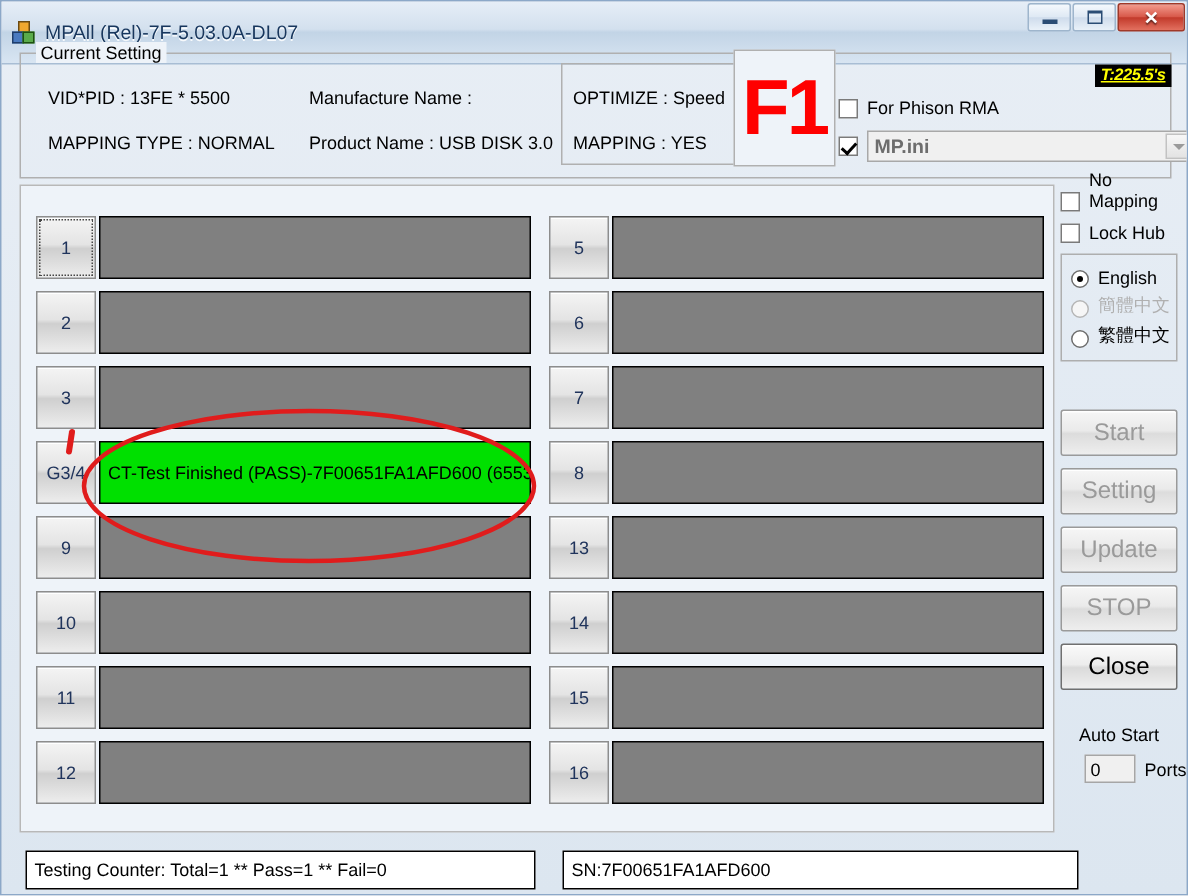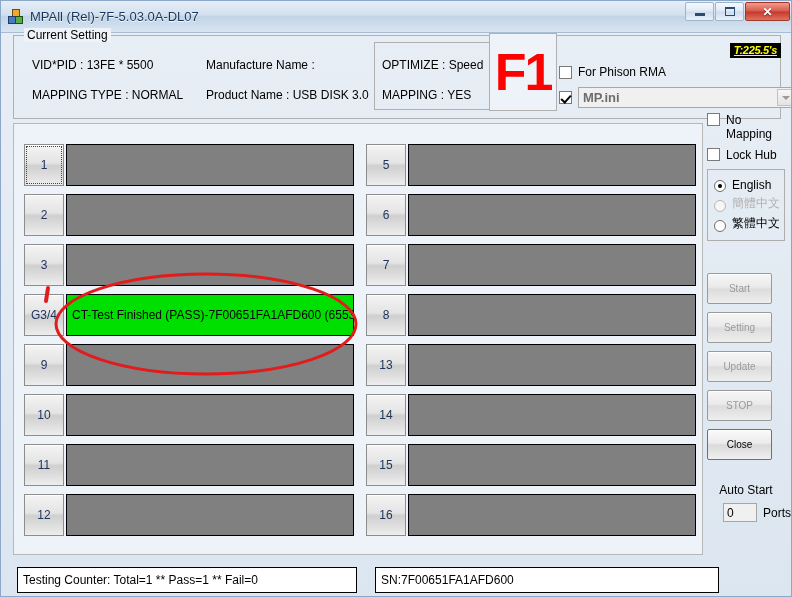--- a/index.html
+++ b/index.html
@@ -14,21 +14,21 @@
     position: relative;
     width: 792px; height: 597px;
     background: linear-gradient(to bottom, #e8eef5 0%, #dce6f0 100%);
     border: 1px solid #8ca8c8;
     overflow: hidden;
   }
 
   
   #titlebar {
     position: absolute; left: 0; top: 0;
-    width: 792px; height: 32px;
+    width: 792px; height: 42px;
     background: linear-gradient(to bottom, #e6eef7 0%, #d3e0ee 45%, #c2d4e6 50%, #d8e5f2 100%);
     border-bottom: 1px solid #a8bdd4;
     display: flex; align-items: center;
   }
   #app-icon {
     width: 16px; height: 16px;
     margin-left: 7px; margin-right: 6px;
     position: relative; flex: none;
   }
   #app-icon .b { position: absolute; border: 1px solid #6b4a12; }
@@ -150,21 +150,21 @@
     display: flex; align-items: center; justify-content: center;
   }
   #ini-arrow i {
     display:block; width:0; height:0;
     border-left:4px solid transparent; border-right:4px solid transparent;
     border-top:4px solid #9a9a9a;
   }
 
   
   #rail { position: absolute; left: 706px; top: 112px; width: 78px; }
-  .rail-check { display: flex; align-items: flex-start; gap: 6px; margin-bottom: 7px; }
+  .rail-check { display: flex; align-items: flex-end; gap: 6px; margin-bottom: 7px; }
   .rail-check span { font-size: 12px; color: #000; }
   #lang-box {
     border: 1px solid #aeaeae;
     padding: 5px 4px 5px 6px;
     margin-top: 2px;
   }
   .radio-row { display: flex; align-items: flex-end; gap: 6px; margin: 3px 0; }
   .radio {
     width: 12px; height: 12px; flex: none; border-radius: 50%;
     border: 1px solid #6f6f6f; background: #fff; position: relative;
@@ -172,27 +172,27 @@
   .radio.sel::after {
     content:""; position:absolute; left:3px; top:3px;
     width:4px; height:4px; border-radius:50%; background:#000;
   }
   .radio.off { border-color:#b6b6b6; background:#f6f6f6; }
   .radio-row span { font-size: 12px; color: #000; }
   .radio-row.dis span { color: #b0b0b0; }
 
   #rail-buttons { position: absolute; left: 706px; top: 272px; width: 78px; }
   .rail-btn {
-    width: 65px; height: 31px;
+    width: 78px; height: 31px;
     margin-bottom: 8px;
     border: 1px solid #9a9a9a;
     border-radius: 2px;
     background: linear-gradient(to bottom, #f6f6f6 0%, #eaeaea 45%, #dcdcdc 52%, #eeeeee 100%);
     display: flex; align-items: center; justify-content: center;
-    font-size: 10px; color: #9a9a9a;
+    font-size: 16px; color: #9a9a9a;
     box-shadow: inset 0 1px 0 #fff;
   }
   .rail-btn.enabled { color: #000; border-color: #707070;
     background: linear-gradient(to bottom, #fafafa 0%, #ececec 45%, #dadada 52%, #efefef 100%); }
 
   #auto-start-label {
     position: absolute; left: 706px; top: 482px;
     width: 78px; text-align: center;
     font-size: 12px; color: #000;
   }

